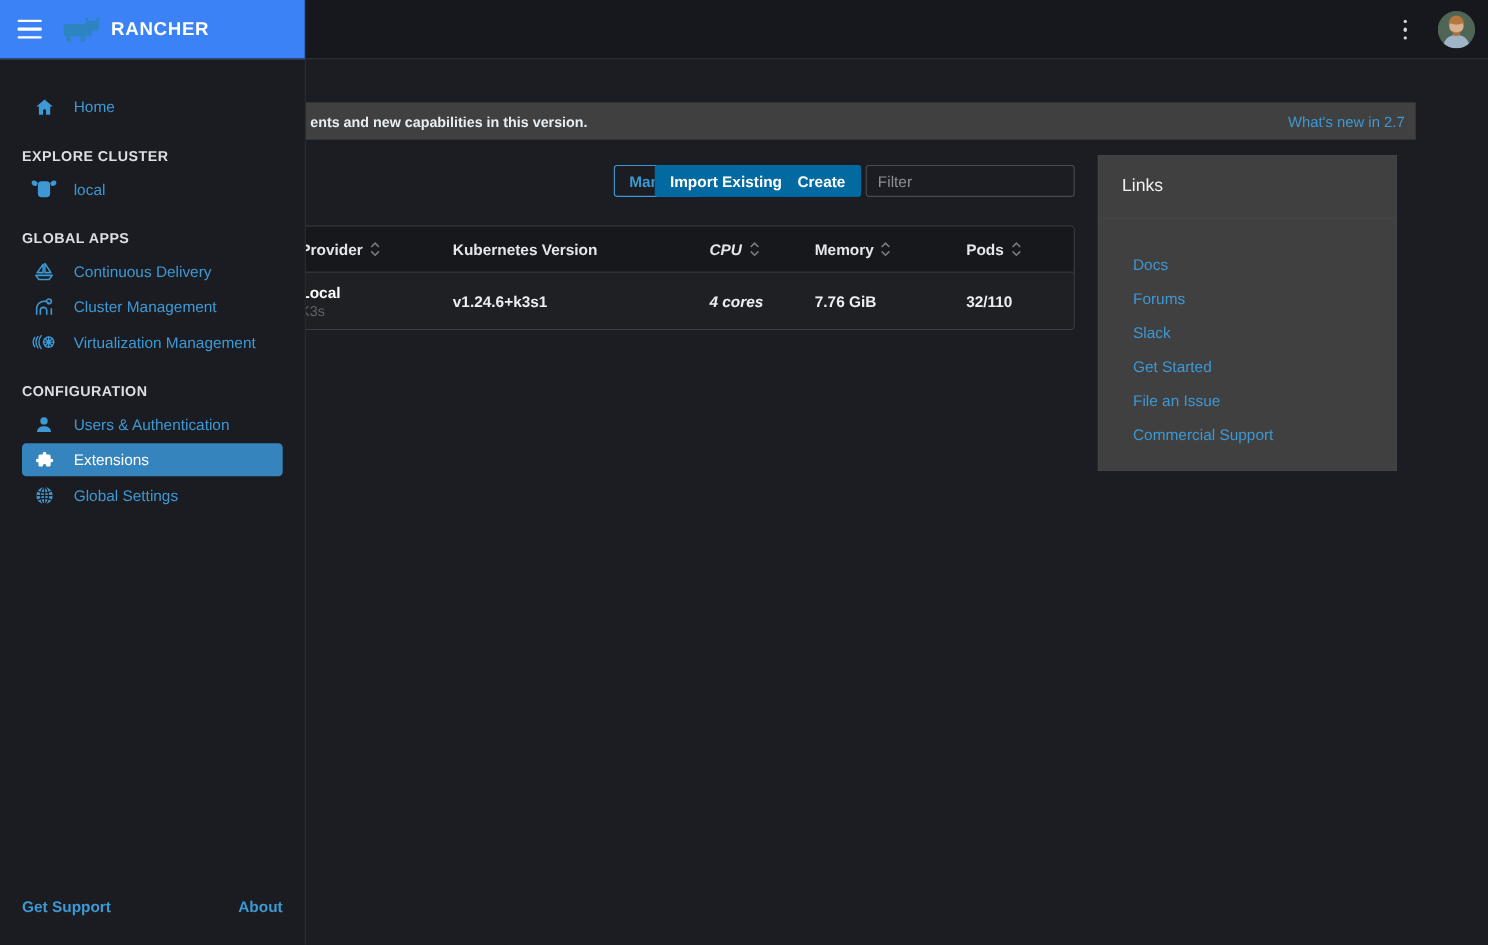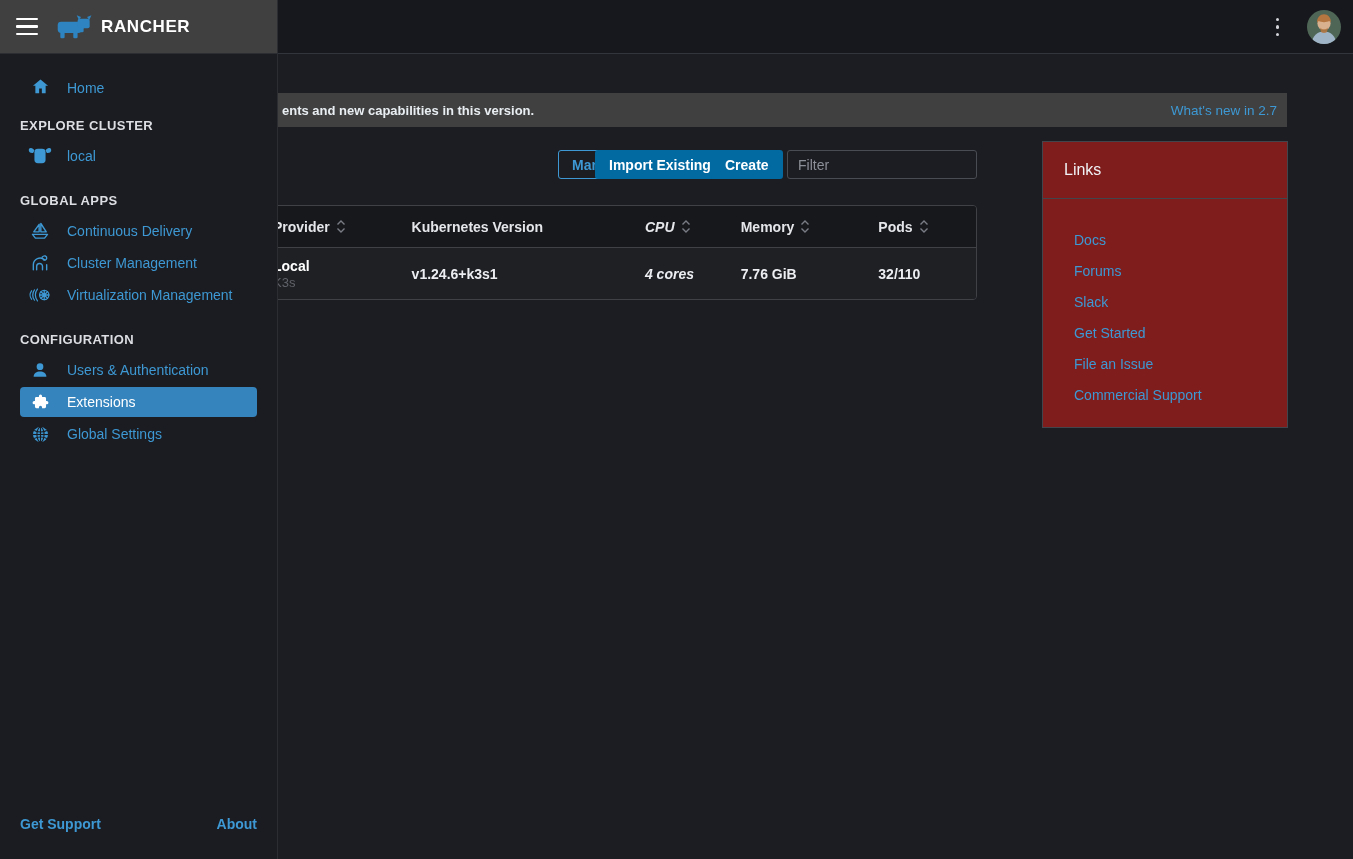--- a/index.html
+++ b/index.html
@@ -17,37 +17,37 @@
   .kebab i { width: 3.5px; height: 3.5px; border-radius: 50%; background: #d3d5db; }
   .avatar { width: 34px; height: 34px; border-radius: 50%; overflow: hidden; cursor: pointer; }
 
   
   .sidebar {
     position: absolute; left: 0; top: 0; width: 278px; height: 859px;
     background: #1b1c21; border-right: 1px solid #2c2d33; z-index: 30;
     display: flex; flex-direction: column;
   }
   .sidebar-header {
-    height: 54px; flex: 0 0 54px; background: #404040; border-bottom: 1px solid #2c2d33;
+    height: 54px; flex: 0 0 54px; background: #3b82f6; border-bottom: 1px solid #2c2d33;
     display: flex; align-items: center; padding: 0 16px; gap: 18px;
   }
   .hamburger { display: flex; flex-direction: column; gap: 5px; cursor: pointer; padding: 4px 0; }
   .hamburger i { display: block; width: 22px; height: 2.5px; background: #ffffff; border-radius: 1px; }
   .brand { display: flex; align-items: center; gap: 7px; cursor: pointer; }
   .brand-text { color: #ffffff; font-weight: bold; font-size: 17px; letter-spacing: 0.6px; }
 
   .sidebar-nav { flex: 1 1 auto; padding-top: 12px; }
   .nav-item {
     display: flex; align-items: center; height: 30px; margin: 2px 20px 2px 20px;
     padding-left: 8px; gap: 15px; color: #3d98d3; font-size: 14px; border-radius: 4px; cursor: pointer;
   }
   .nav-item .ic { width: 24px; display: flex; justify-content: center; align-items: center; color: #3d98d3; }
   .nav-item.selected { background: #3684bd; color: #ffffff; }
   .nav-item.selected .ic { color: #ffffff; }
-  .nav-home { margin-top: 0; align-items: flex-end; }
+  .nav-home { margin-top: 16px; }
   .section-label {
     margin: 22px 0 8px 20px; font-size: 13px; font-weight: bold; letter-spacing: 0.4px;
     color: #dcdee4; text-transform: uppercase;
   }
   .sidebar-footer {
     flex: 0 0 56px; display: flex; align-items: center; justify-content: space-between;
     padding: 0 20px 14px 20px;
     gap: 36px;
   }
   .sidebar-footer a { color: #3d98d3; font-size: 14px; font-weight: bold; text-decoration: none; cursor: pointer; }
@@ -93,22 +93,22 @@
   .c-pods { width: 112px; }
   .th { font-size: 14px; font-weight: bold; color: #e4e6ea; gap: 6px; cursor: pointer; }
   .sort { display: inline-flex; flex-direction: column; line-height: 0; }
   .td { font-size: 14px; font-weight: bold; color: #eceef2; }
   .provider-cell { flex-direction: column; align-items: flex-start; justify-content: center; }
   .provider-name { font-size: 14px; font-weight: bold; color: #ffffff; line-height: 17px; }
   .provider-sub { font-size: 13px; font-weight: normal; color: #606269; line-height: 15px; }
 
   
   .links-panel {
-    position: absolute; left: 998px; top: 87px; width: 246px; height: 287px;
-    border: 1px solid #43454c; background: #7f1d1d; margin-left: 44px;
+    position: absolute; left: 998px; top: 87px; width: 272px; height: 287px;
+    border: 1px solid #43454c; background: #404040;
   }
   .links-title { height: 57px; border-bottom: 1px solid #43454c; display: flex; align-items: center; padding-left: 21px;
     font-size: 16px; color: #f0f1f4; }
   .links-list { padding: 26px 0 0 31px; display: flex; flex-direction: column; }
   .links-list a { color: #3d98d3; font-size: 14px; line-height: 31px; text-decoration: none; cursor: pointer; }
 </style>
 </head>
 <body>
 
 <div class="app">

